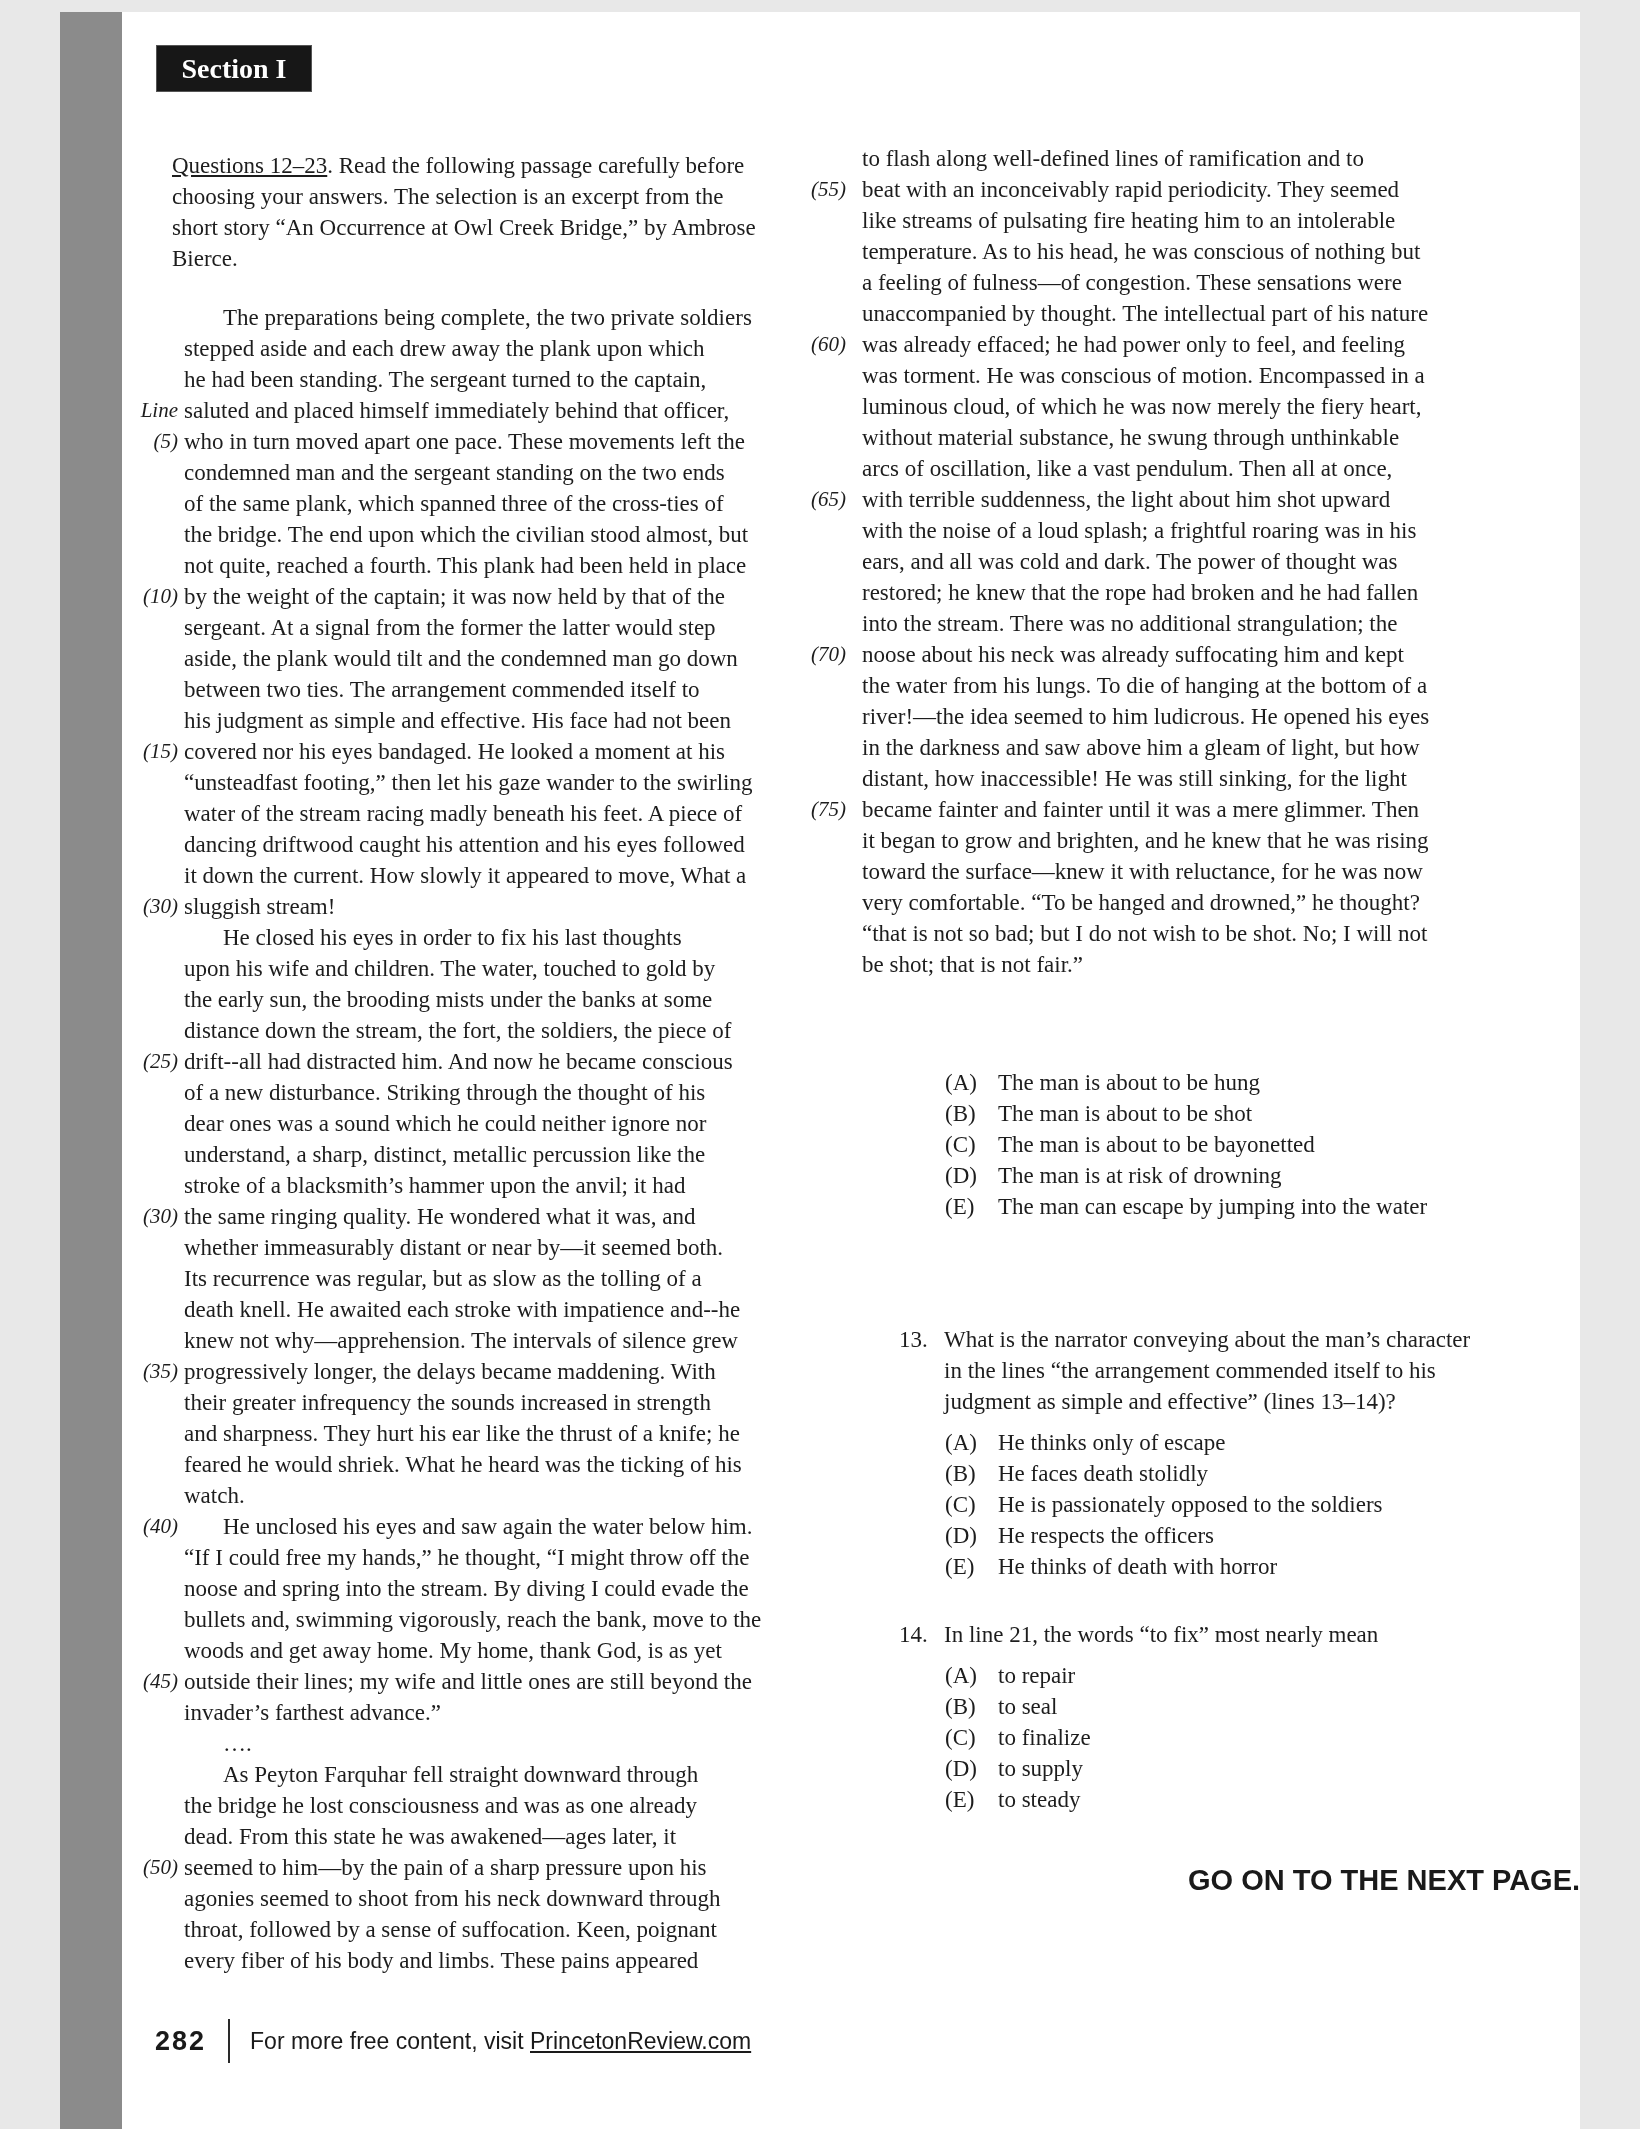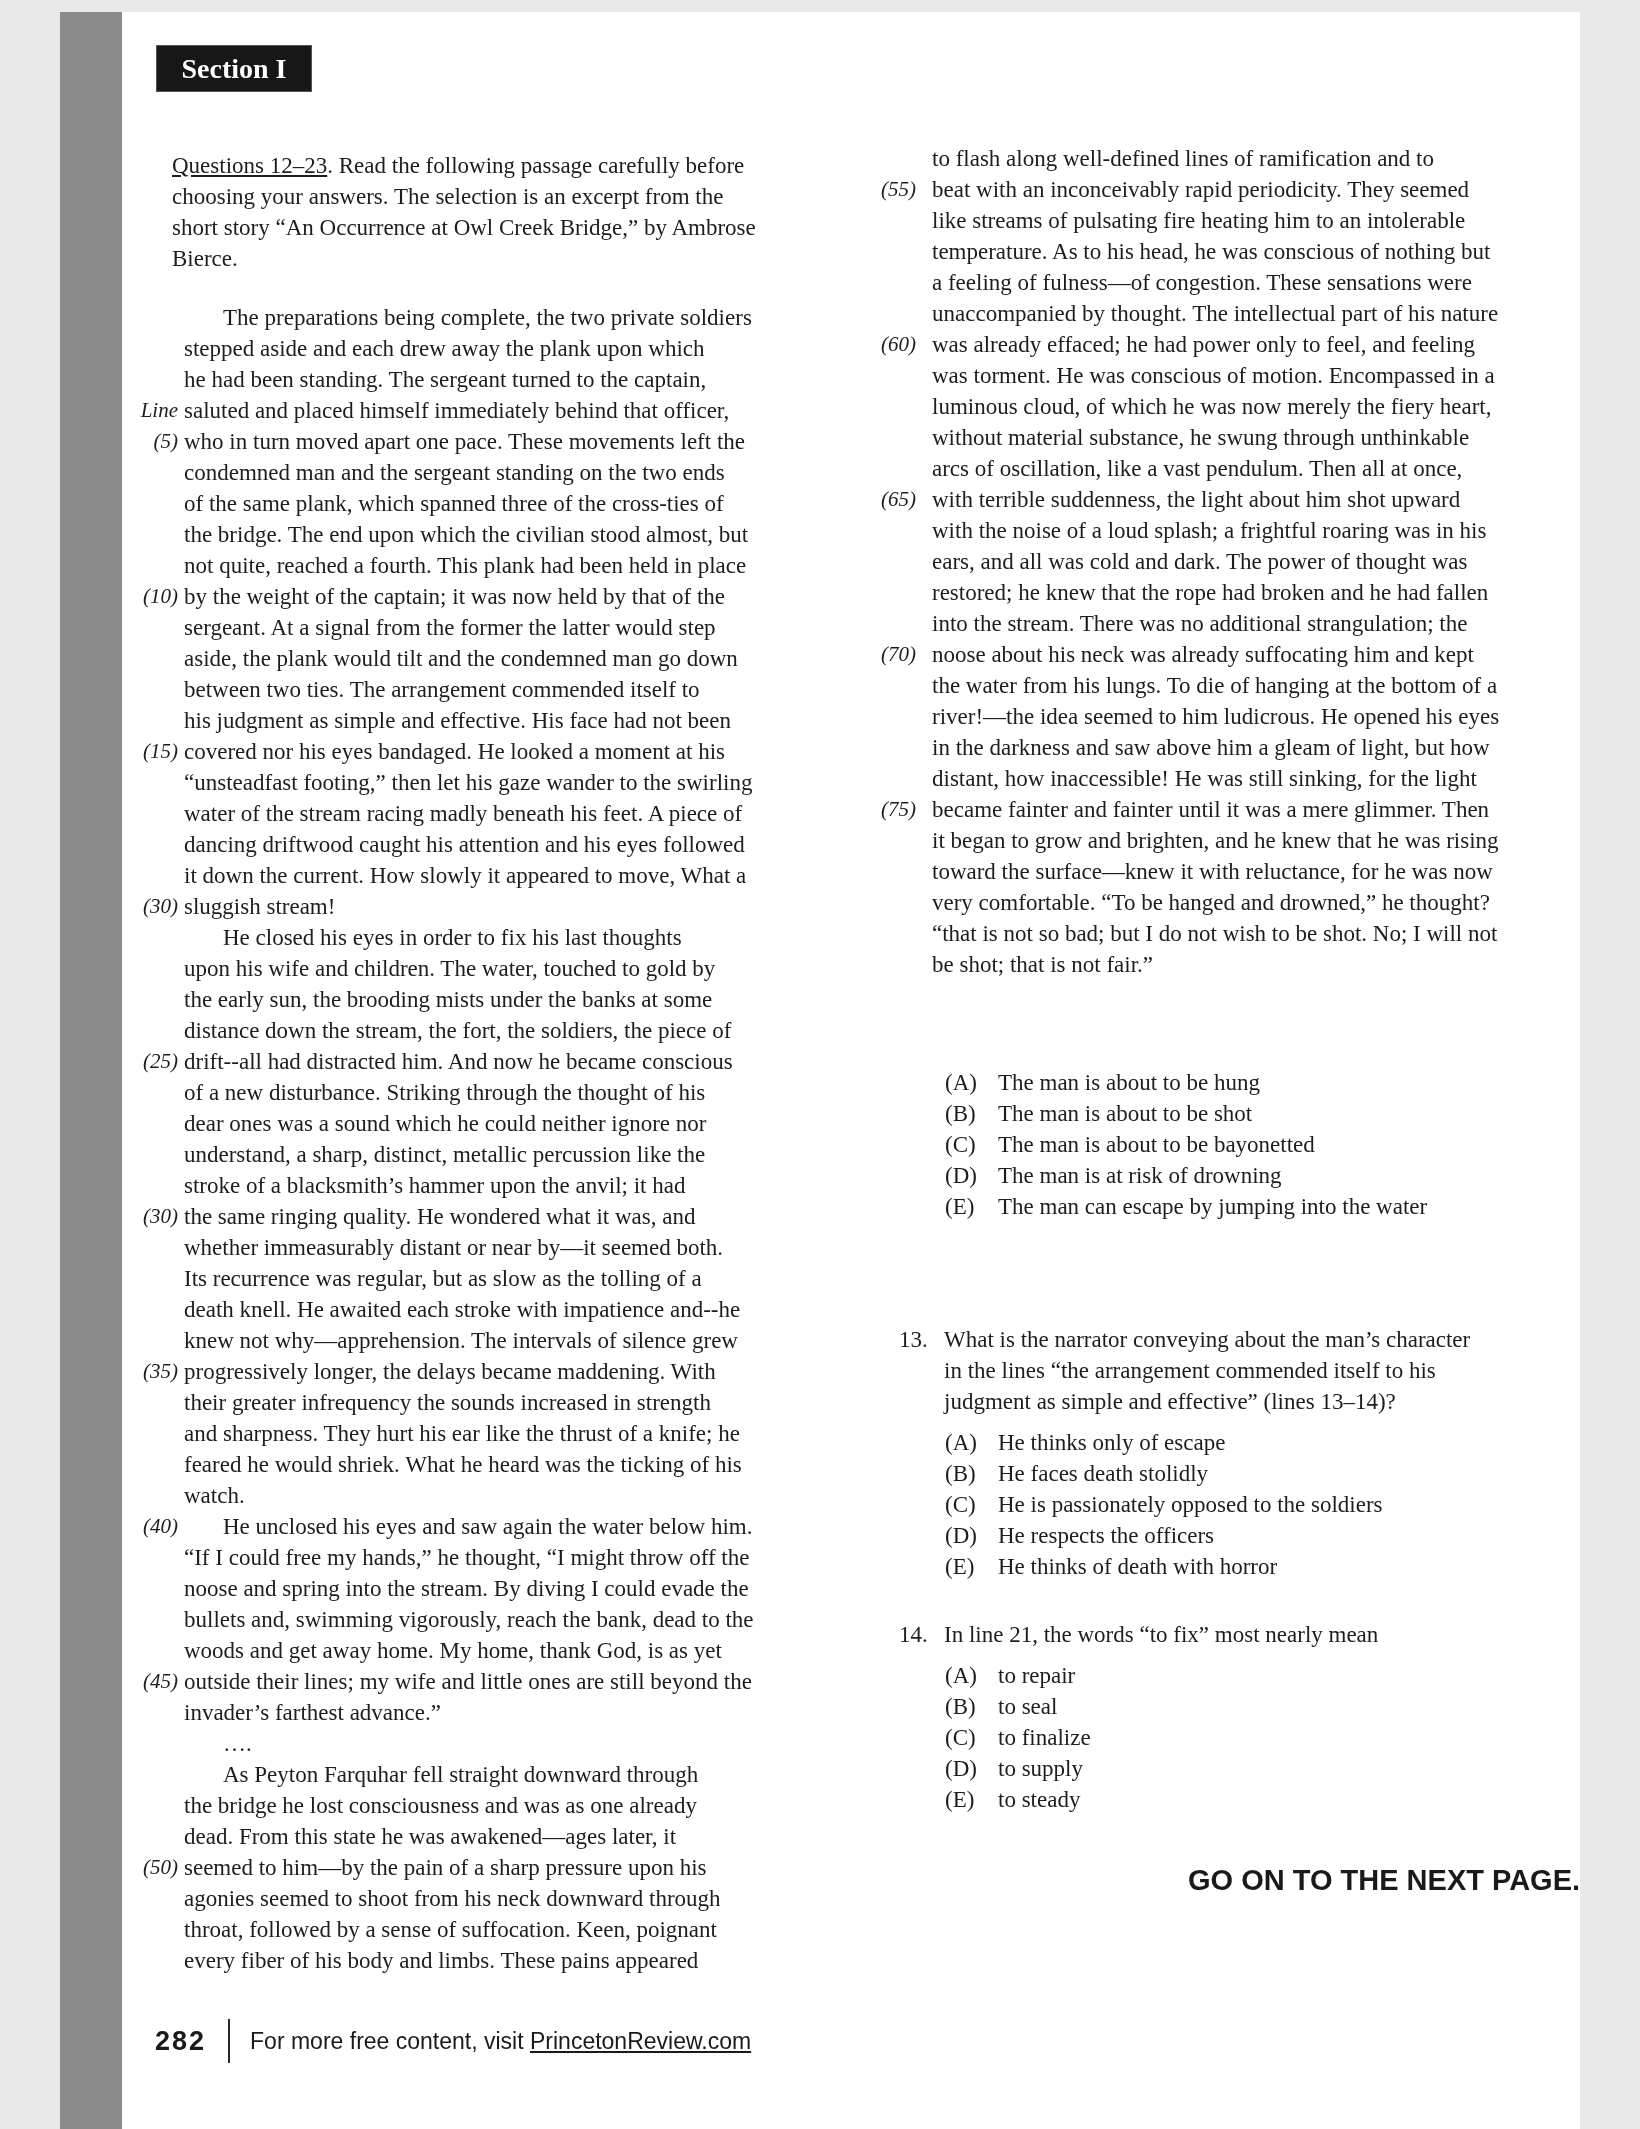--- a/index.html
+++ b/index.html
@@ -12,21 +12,21 @@
   .section-box{
     position:absolute;left:97px;top:34px;width:154px;height:45px;background:#171717;
     color:#ffffff;display:flex;align-items:center;justify-content:center;
     font-weight:bold;font-size:28px;box-shadow:0 0 0 1px #555;
   }
   .intro{position:absolute;left:112px;top:138px;font-size:23px;line-height:31px;}
   .intro .iline{white-space:nowrap;}
   .u{text-decoration:underline;}
   .passage-col{position:absolute;font-size:23px;line-height:31px;}
   .passage-col.left{left:46px;top:290px;}
-  .passage-col.right{left:784px;top:131px;}
+  .passage-col.right{left:714px;top:131px;}
   .pline{display:flex;}
   .lnum{flex:none;width:72px;text-align:right;font-style:italic;font-size:21px;}
   .ltext{white-space:nowrap;}
   .left .ltext{padding-left:6px;}
   .right .ltext{padding-left:16px;}
   .left .ltext.indent{padding-left:45px;}
   .questions-wrap{position:absolute;left:839px;top:0;width:720px;height:2129px;}
   .question{position:absolute;left:0;font-size:23px;line-height:31px;}
   .question:nth-of-type(1){top:1045px;}
   .question:nth-of-type(2){top:1312px;}
@@ -232,21 +232,21 @@
       <div class="pline">
         <span class="lnum"></span>
         <span class="ltext">“If I could free my hands,” he thought, “I might throw off the</span>
       </div>
       <div class="pline">
         <span class="lnum"></span>
         <span class="ltext">noose and spring into the stream. By diving I could evade the</span>
       </div>
       <div class="pline">
         <span class="lnum"></span>
-        <span class="ltext">bullets and, swimming vigorously, reach the bank, dead to the</span>
+        <span class="ltext">bullets and, swimming vigorously, reach the bank, move to the</span>
       </div>
       <div class="pline">
         <span class="lnum"></span>
         <span class="ltext">woods and get away home. My home, thank God, is as yet</span>
       </div>
       <div class="pline">
         <span class="lnum">(45)</span>
         <span class="ltext">outside their lines; my wife and little ones are still beyond the</span>
       </div>
       <div class="pline">

